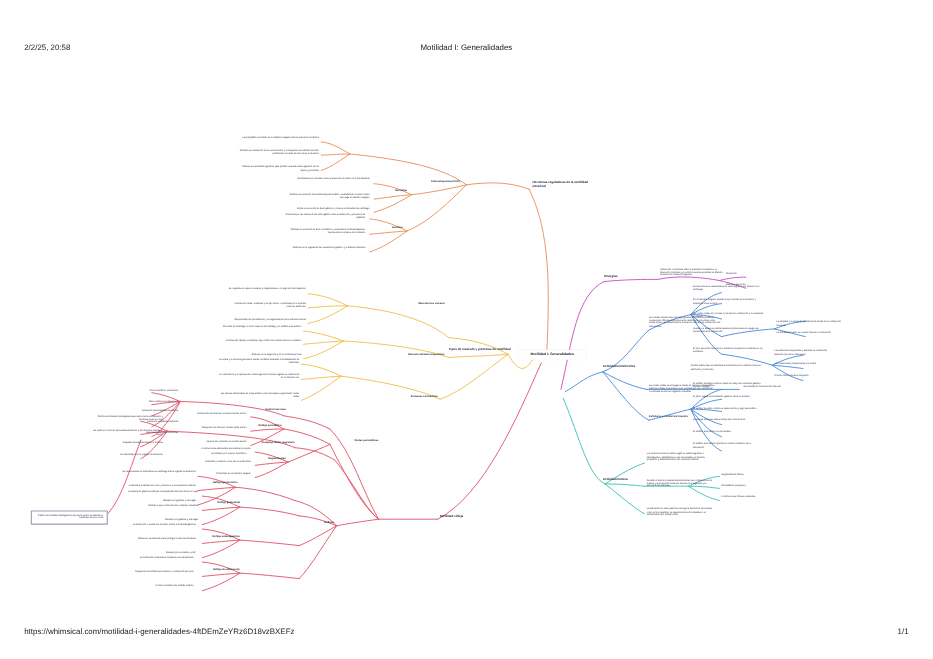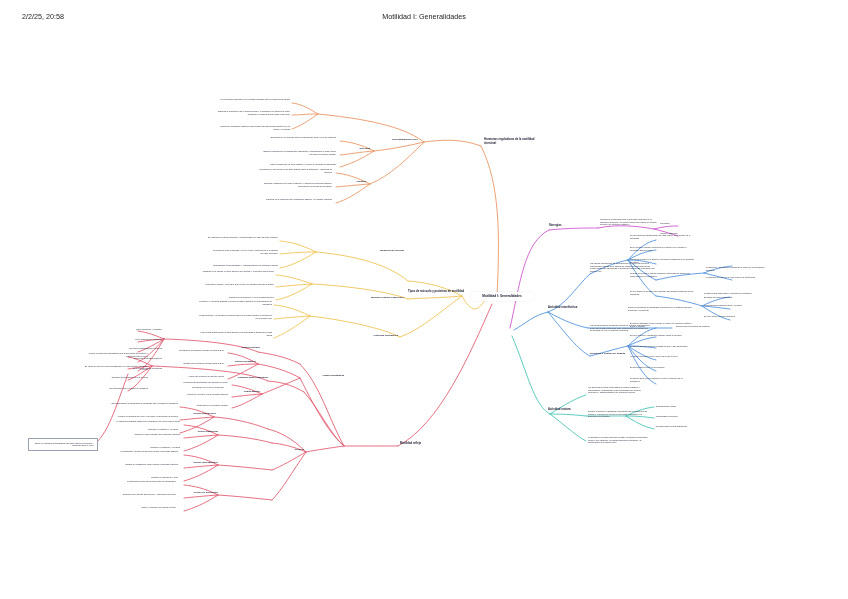--- a/index.html
+++ b/index.html
@@ -5,21 +5,21 @@
 <style>
   html,body{margin:0;padding:0;}
   body{
     width:848px;height:599px;
     background:#ffffff;
     font-family:"Liberation Sans", sans-serif;
     color:#1a1a1a;
     overflow:hidden;
     position:relative;
   }
-  .page{position:absolute;inset:0;}
+  .page{position:absolute;inset:0;margin-top:26px;}
 
   
   .print-header{
     position:absolute;top:12px;left:0;width:848px;height:14px;
     font-size:7.2px;color:#222;
   }
   .print-date{position:absolute;left:22px;top:0;white-space:nowrap;}
   .print-title{position:absolute;left:0;top:0;width:848px;text-align:center;white-space:nowrap;}
   .print-footer{
     position:absolute;bottom:16px;left:0;width:848px;height:14px;
@@ -348,14 +348,18 @@
 
     <div class="node" style="left:588px;top:376px;width:62px;">Durante el periodo posprandial predominan las contracciones de mezcla y la propulsión lenta que favorecen la digestión y la absorción de nutrientes</div>
     <div class="node" style="left:656px;top:371px;width:52px;">Segmentación rítmica</div>
     <div class="node" style="left:656px;top:381px;width:52px;">Peristaltismo propulsivo</div>
     <div class="node" style="left:656px;top:391px;width:52px;">Contracciones tónicas sostenidas</div>
 
     <div class="node" style="left:588px;top:402px;width:62px;">La alteración de estos patrones da lugar a trastornos funcionales como el íleo paralítico, la pseudoobstrucción intestinal o el estreñimiento por tránsito lento</div>
 
   </div>
 
+  <div class="print-footer">
+    <div class="print-url">https://whimsical.com/motilidad-i-generalidades-4ftDEmZeYRz6D18vzBXEFz</div>
+    <div class="print-page">1/1</div>
+  </div>
 
 </div>
 
 </body></html>

